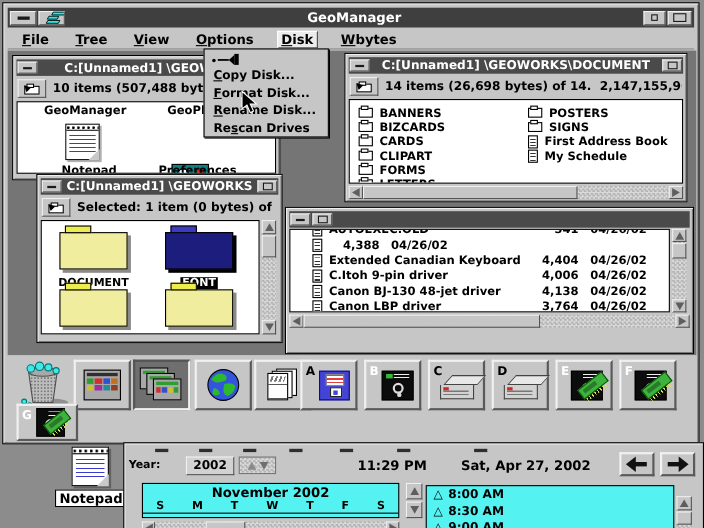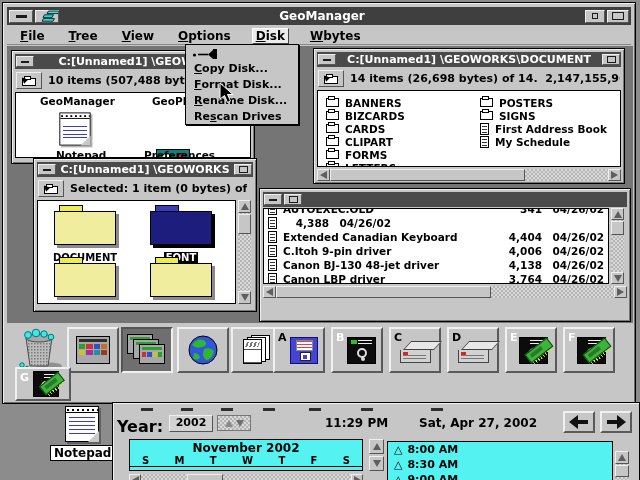--- a/index.html
+++ b/index.html
@@ -367,21 +367,21 @@
     <div class="win" style="left:252px; top:142px; width:372px; height:134px; z-index:2">
       <div class="wt">
         <div class="wbtn">
             <div class="g-dash"></div>
           </div>
         <div class="wbtn">
             <div class="g-sq"></div>
           </div>
       </div>
       <div style="display:flex; gap:2px; margin-top:1px">
-        <div class="wc" style="height:76px; width:346px; padding:0 4px">
+        <div class="wc" style="height:76px; width:346px; padding:0 20px">
           <div style="margin-top:-7px">
             <div class="lrow" style="height:14px">
               <div class="sdoc"></div>
               <span style="flex:1; overflow:hidden">AUTOEXEC.OLD</span>
               <span style="width:46px; text-align:right">341</span>
               <span style="width:56px; text-align:right">04/26/02</span>
             </div>
             <div class="lrow" style="height:14px">
               <div class="sdoc"></div>
               <span style="width:46px; text-align:right">4,388</span>
@@ -627,21 +627,21 @@
 
 <div class="abs planner">
   <div class="pl-dash" style="left:28px"></div>
   <div class="pl-dash" style="left:68px"></div>
   <div class="pl-dash" style="left:108px"></div>
   <div class="pl-dash" style="left:150px"></div>
   <div class="pl-dash" style="left:196px"></div>
   <div class="pl-dash" style="left:248px"></div>
   <div class="pl-dash" style="left:318px"></div>
 
-  <span class="abs" style="left:4px; top:14px; font-size:16px">Year:</span>
+  <span class="abs" style="left:4px; top:14px; font-size:10px">Year:</span>
   <div class="abs btn1" style="left:56px; top:12px; width:44px; height:17px; text-align:center; font-size:11px; line-height:14px; background:#d2d2d2">2002</div>
   <div class="abs checker" style="left:104px; top:12px; width:34px; height:16px; border:1px solid #777; display:flex; align-items:center; justify-content:center; gap:3px">
     <i class="tu" style="border-bottom-color:#8a8a8a"></i>
     <i class="td" style="border-top-color:#6f6f6f"></i>
   </div>
   <span class="abs" style="left:212px; top:13px; font-size:12px">11:29 PM</span>
   <span class="abs" style="left:306px; top:13px; font-size:12px">Sat, Apr 27, 2002</span>
 
   <div class="arrbtn" style="left:450px; top:8px">
     <div class="fatarrow">

